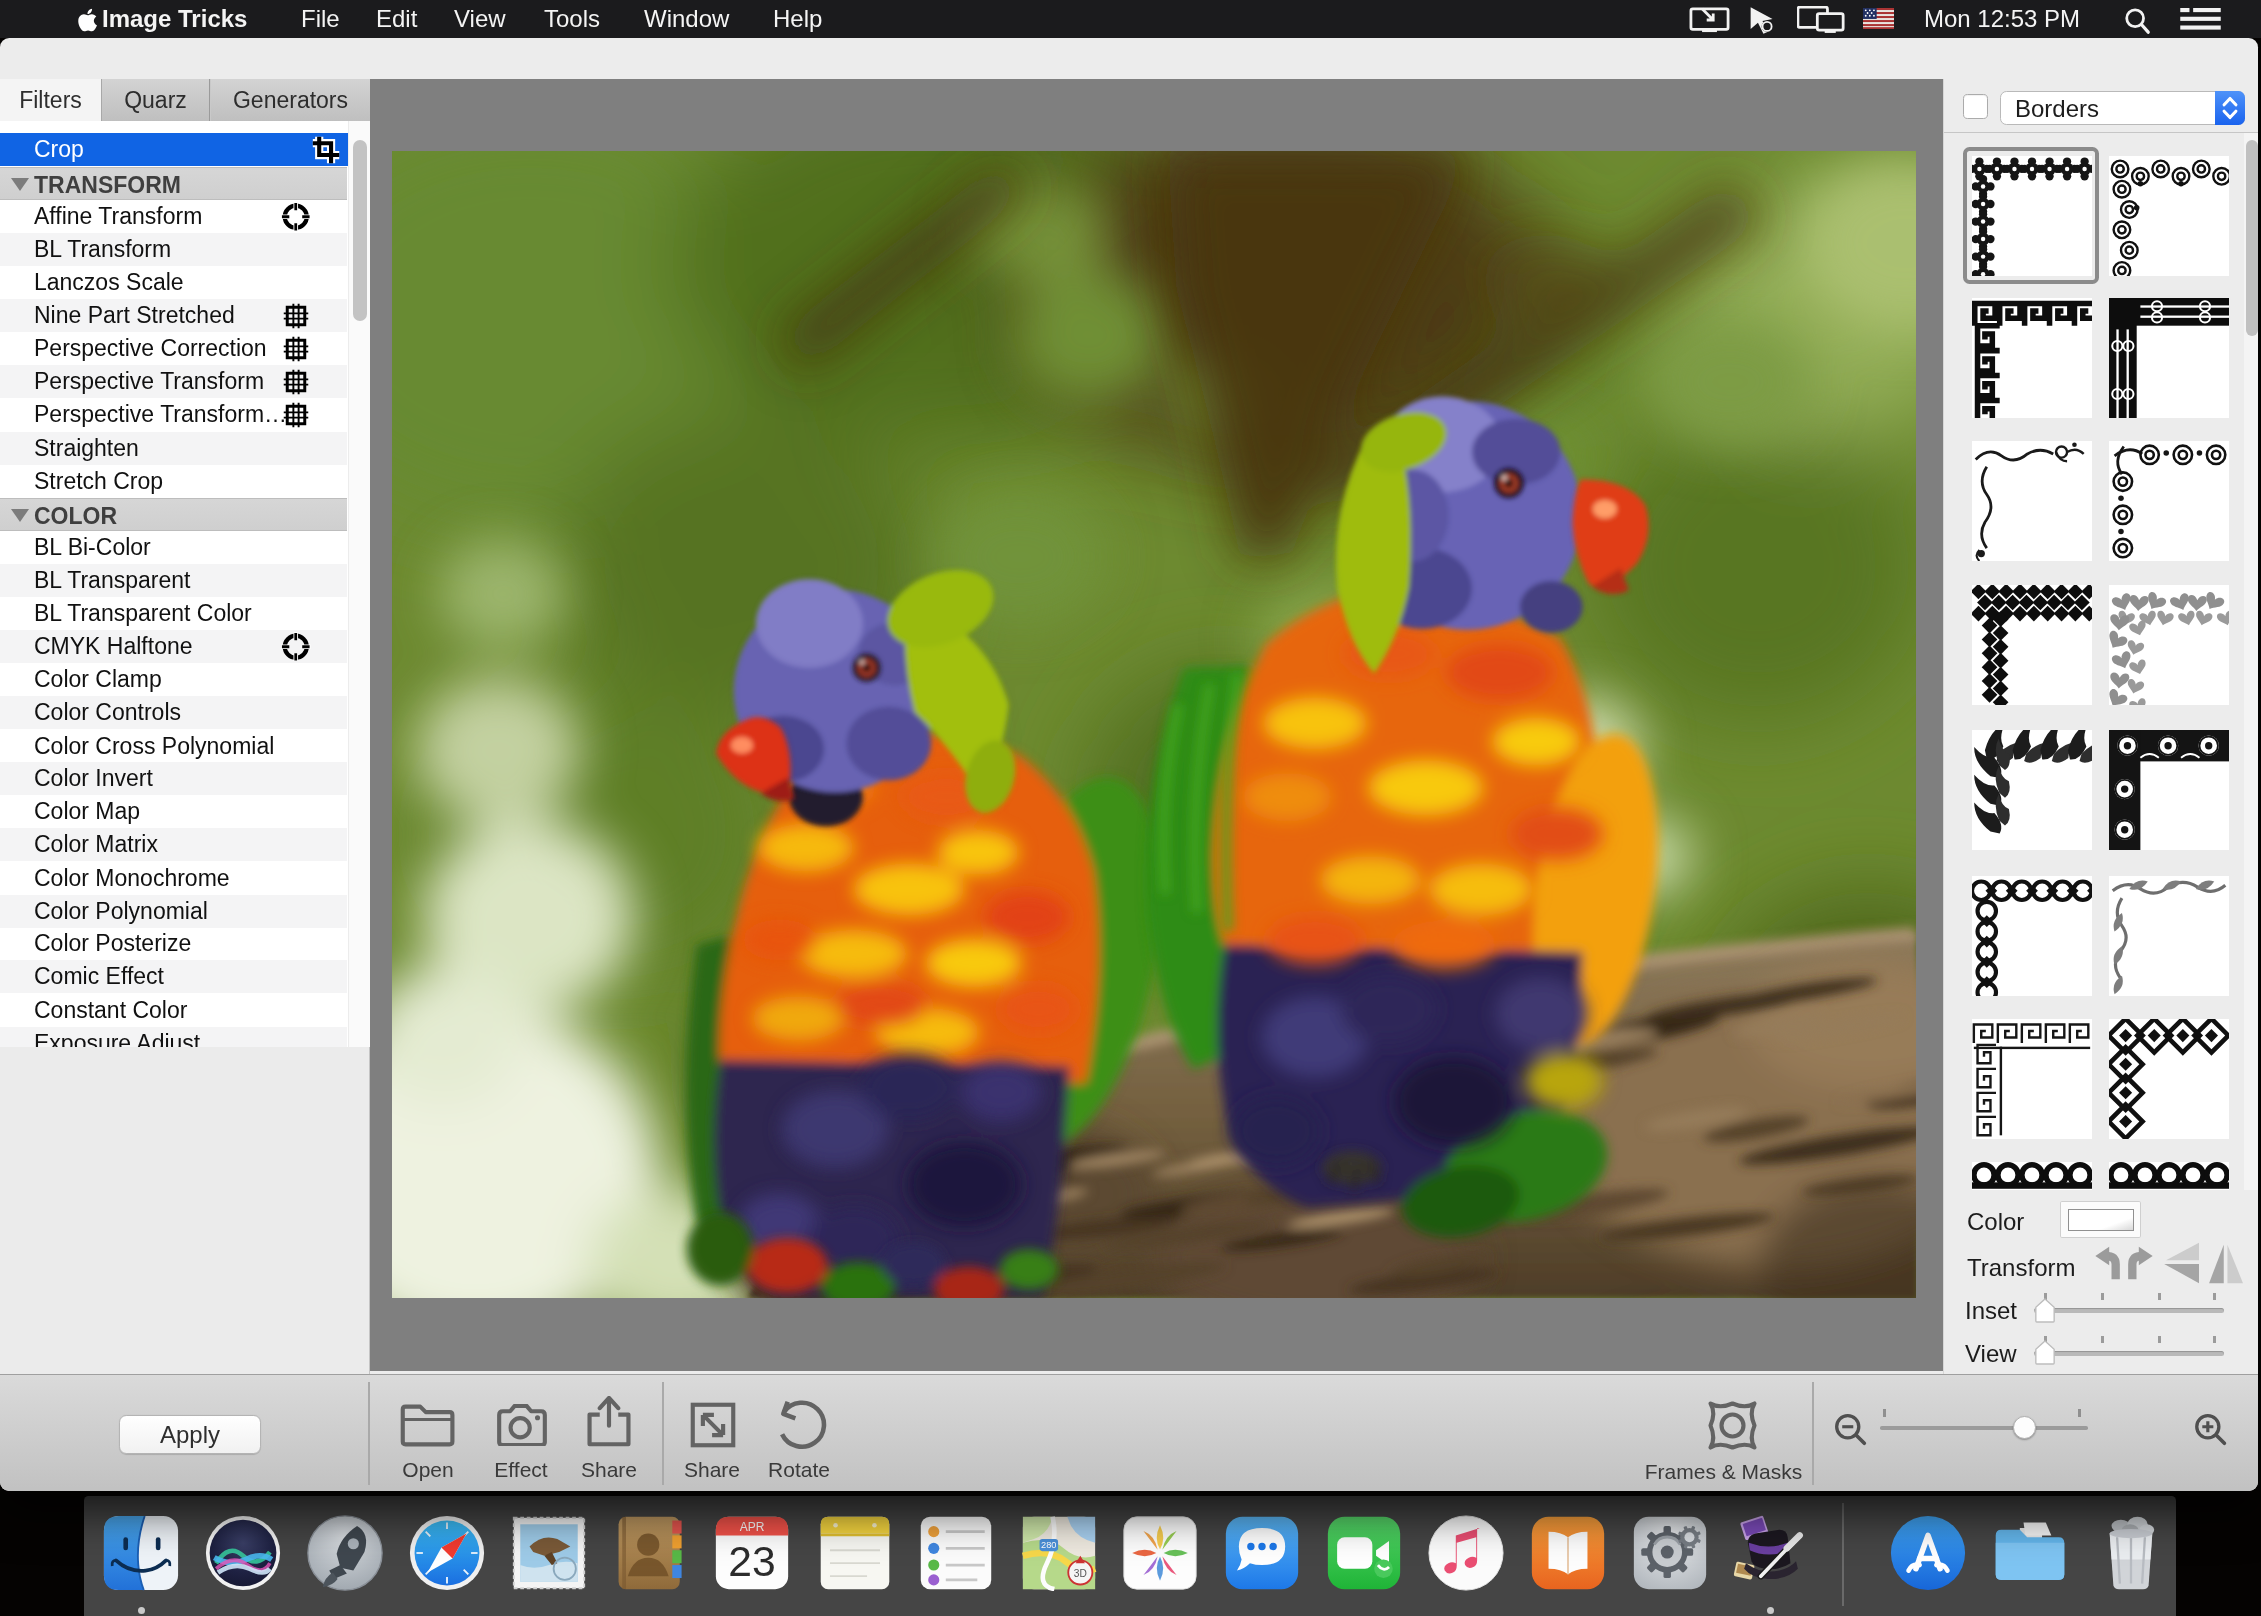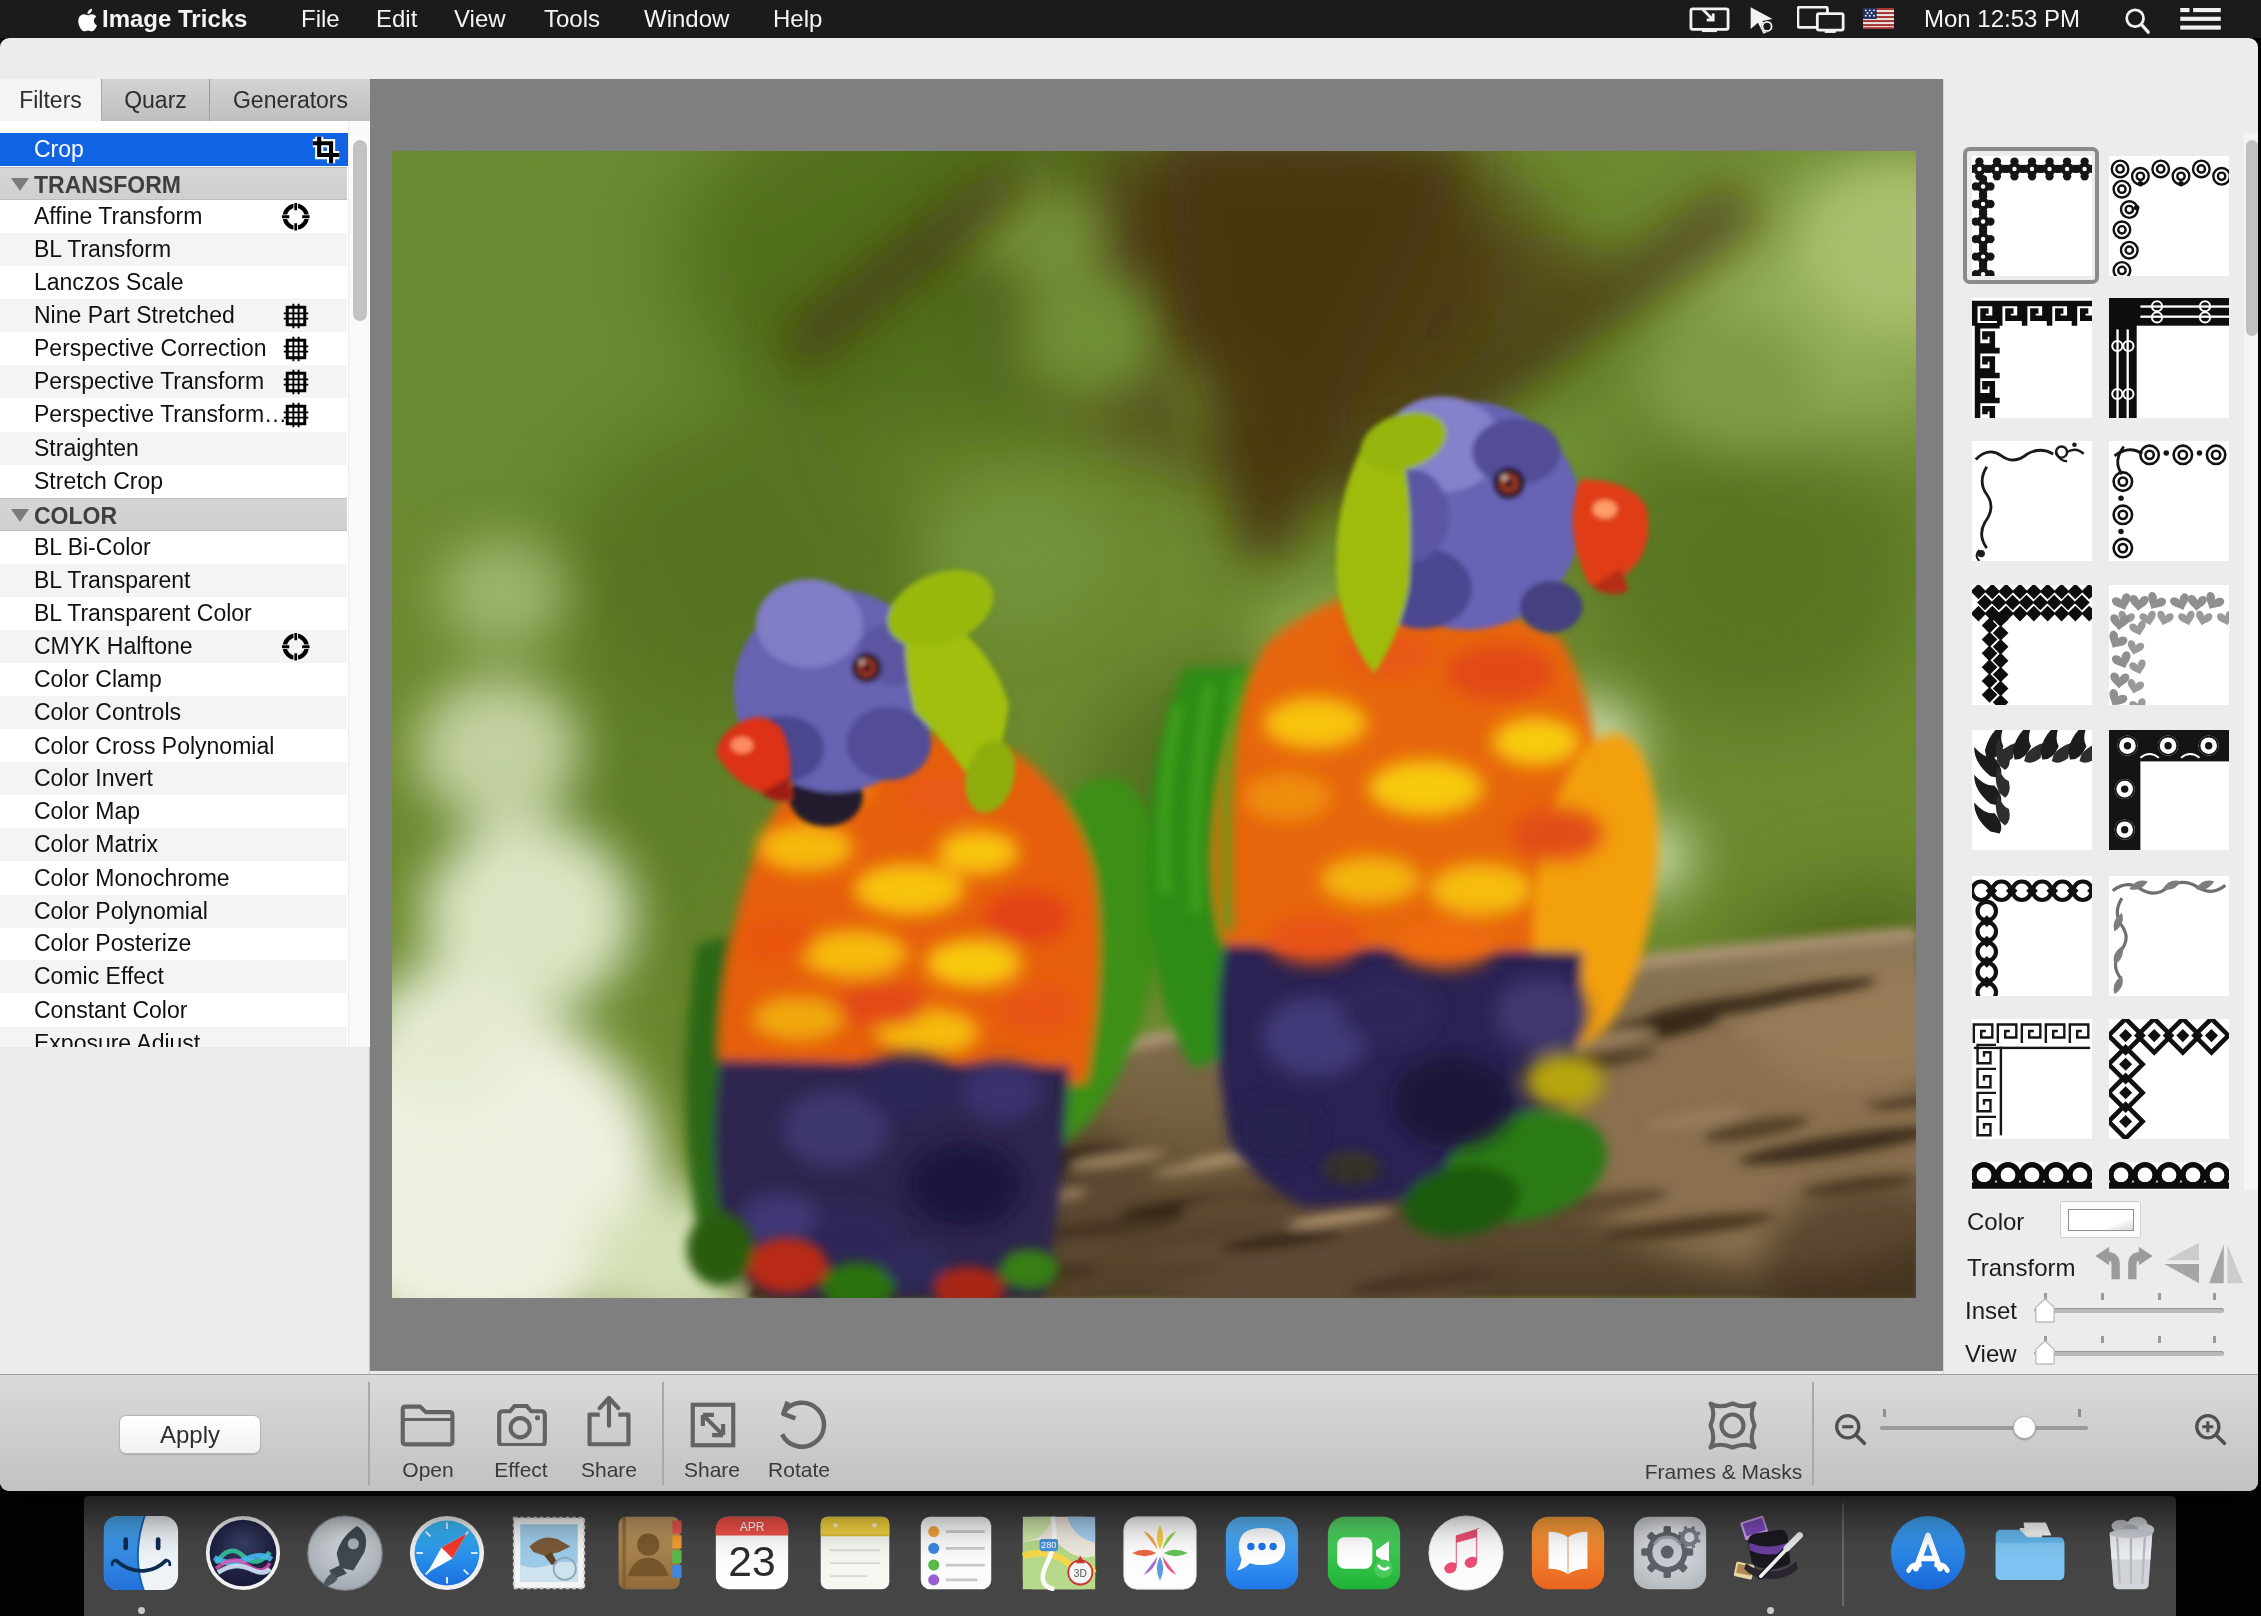--- a/index.html
+++ b/index.html
@@ -453,20 +453,29 @@
   <ellipse cx="1314" cy="388" rx="13" ry="10" fill="#ff9d68"></ellipse>
   <circle cx="1210" cy="360" r="16" fill="#190f1d"></circle>
   <circle cx="1210" cy="360" r="10.5" fill="#a33c28"></circle>
   <circle cx="1210" cy="360" r="4.8" fill="#1e0a0e"></circle>
   <circle cx="1205" cy="354" r="2.8" fill="#ecd4cc"></circle>
  </g>
 </g>
 </svg></div>
       </div>
     <div id="rpanel" class="abs">
+      <div id="rphead">
+        <div id="rpcheck"></div>
+        <div id="rpdrop">Borders
+          <div id="rpstep"><svg width="30" height="34" viewBox="0 0 33 37">
+                <path d="M10 15 L16.5 8 L23 15" fill="none" stroke="#fff" stroke-width="3.4" stroke-linecap="round" stroke-linejoin="round"></path>
+                <path d="M10 22 L16.5 29 L23 22" fill="none" stroke="#fff" stroke-width="3.4" stroke-linecap="round" stroke-linejoin="round"></path>
+              </svg></div>
+        </div>
+      </div>
       <div id="thumbs">
         <div id="tsel"></div>
         <div class="tile" style="left:28px;top:23px"><svg width="120" height="120" viewBox="0 0 130 130">
               <g transform="translate(8,14)">
                 <circle r="7" fill="#151515"></circle>
                 <circle cx="0" cy="-8" r="4.5" fill="#151515"></circle>
                 <circle cx="8" cy="0" r="4.5" fill="#151515"></circle>
                 <circle cx="-8" cy="0" r="4.5" fill="#151515"></circle>
                 <circle cx="0" cy="8" r="4.5" fill="#151515"></circle>
                 <circle r="2.4" fill="#fff"></circle>

